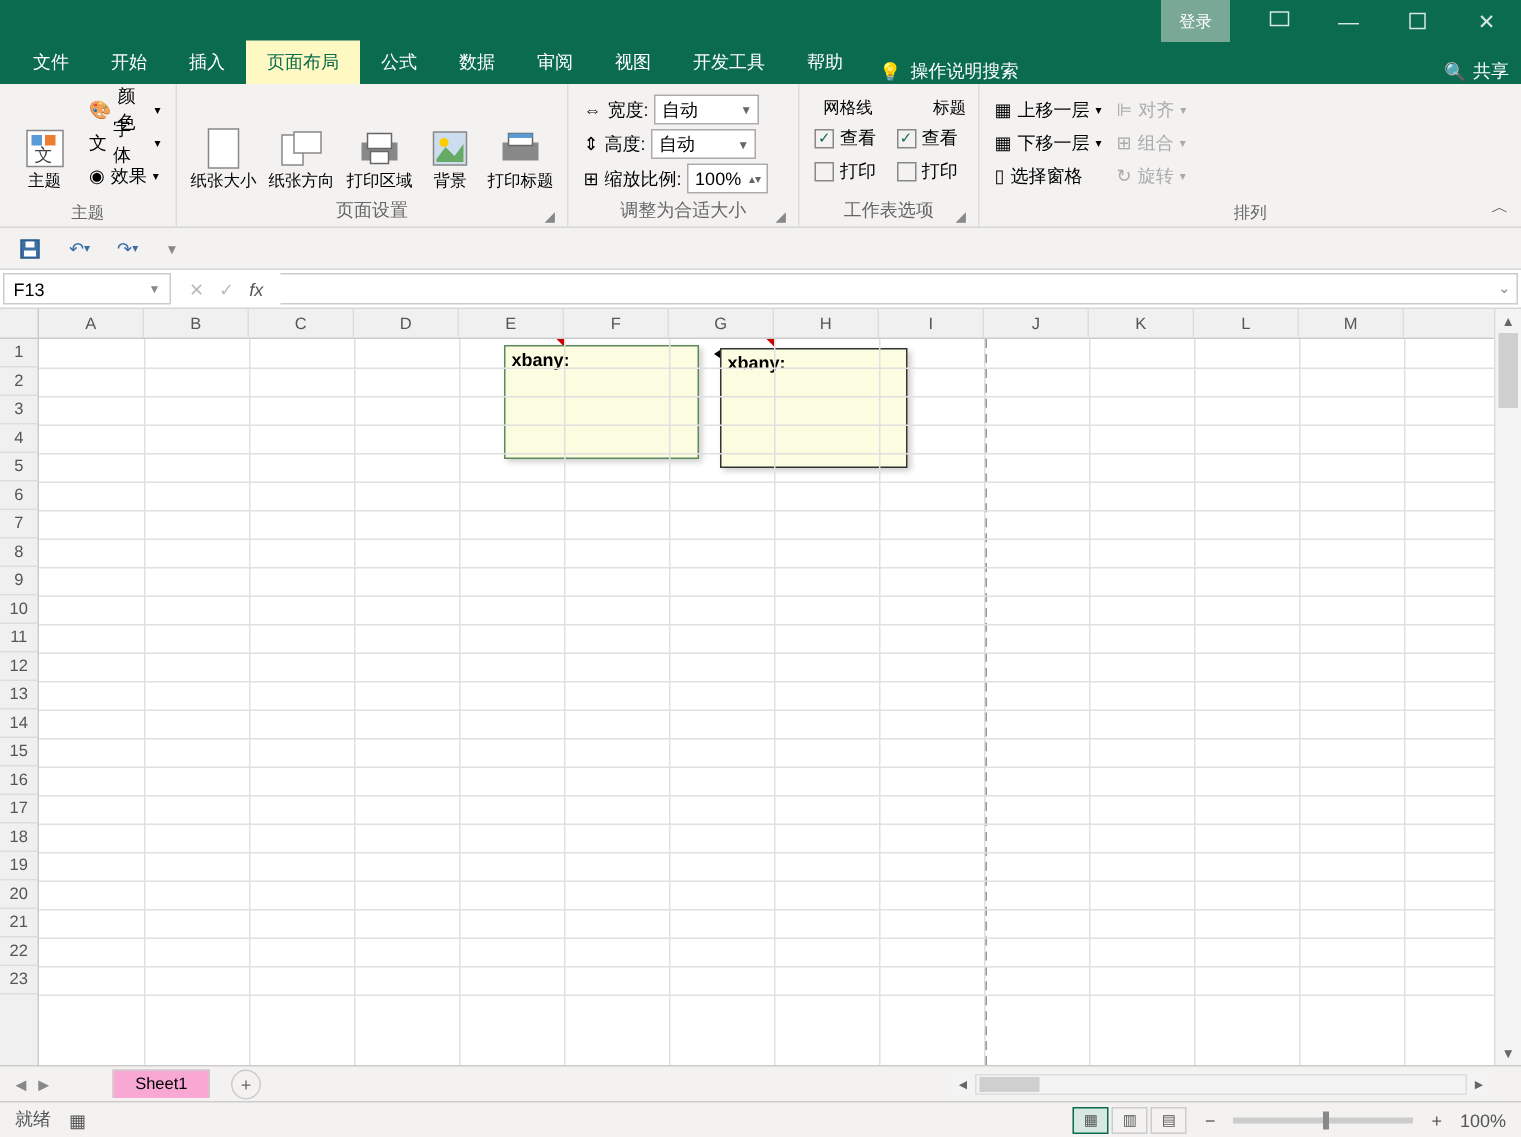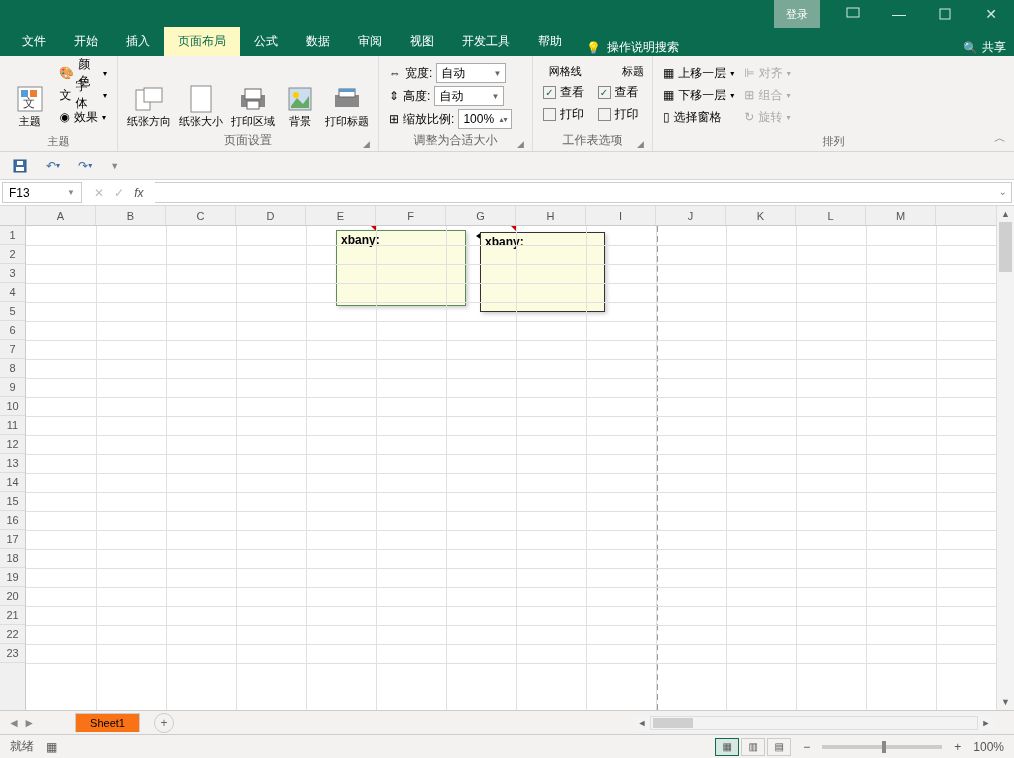--- a/index.html
+++ b/index.html
@@ -24,21 +24,21 @@
 .big-btn .lbl{font-size:11px;text-align:center;line-height:13px}
 .small-row{display:flex;align-items:center;height:22px;gap:4px;padding:0 4px;cursor:pointer}
 .small-stack{display:flex;flex-direction:column}
 .sel-box{border:1px solid #ababab;background:#fff;height:20px;display:flex;align-items:center;padding:0 4px;font-size:11px;min-width:70px;justify-content:space-between}
 .sel-box .arrow{font-size:8px;color:#666}
 .chk{width:13px;height:13px;border:1px solid #888;display:inline-flex;align-items:center;justify-content:center;font-size:10px;color:#0b6b4f}
 .collapse-ribbon{position:absolute;right:8px;bottom:4px;color:#666;font-size:12px}
 .qat{height:28px;background:#f3f2f1;border-bottom:1px solid #d6d6d6;display:flex;align-items:center;padding:0 8px;gap:10px}
 .qat-btn{display:flex;align-items:center;color:#3b3b3b;cursor:pointer;padding:2px 4px}
 .formula-bar{height:26px;display:flex;align-items:stretch;border-bottom:1px solid #d6d6d6;background:#fff}
-.name-box{width:80px;border:1px solid #ccc;margin:2px;display:flex;align-items:center;padding:0 6px;justify-content:space-between}
+.name-box{width:112px;border:1px solid #ccc;margin:2px;display:flex;align-items:center;padding:0 6px;justify-content:space-between}
 .fx-btns{display:flex;align-items:center;gap:10px;padding:0 10px;color:#bbb}
 .fx-input{flex:1;border:1px solid #ccc;margin:2px;border-left:none;position:relative}
 .fx-expand{position:absolute;right:4px;top:3px;color:#888;font-size:10px}
 .grid-area{flex:1;position:relative;overflow:hidden;background:#fff}
 .col-headers{position:absolute;top:0;left:26px;right:18px;height:20px;display:flex;background:#f0f0f0;border-bottom:1px solid #ccc}
 .col-h{width:70px;border-right:1px solid #ddd;text-align:center;line-height:20px;color:#555;font-size:11px}
 .corner{position:absolute;top:0;left:0;width:26px;height:20px;background:#f0f0f0;border-right:1px solid #ccc;border-bottom:1px solid #ccc}
 .row-headers{position:absolute;top:20px;left:0;width:26px;bottom:0;background:#f0f0f0;border-right:1px solid #ccc}
 .row-h{height:19px;border-bottom:1px solid #ddd;text-align:center;line-height:19px;color:#555;font-size:11px}
 .cells{position:absolute;top:20px;left:26px;right:18px;bottom:0}
@@ -47,21 +47,21 @@
 .page-dash{position:absolute;top:0;bottom:0;border-left:2px dashed #999}
 .vscroll{position:absolute;top:0;right:0;width:18px;bottom:0;background:#f3f3f3;border-left:1px solid #ddd}
 .vscroll .thumb{position:absolute;top:16px;left:2px;right:2px;height:50px;background:#cfcfcf}
 .vscroll .arr{position:absolute;left:0;right:0;height:16px;text-align:center;font-size:9px;color:#666;line-height:16px}
 .comment-box{position:absolute;background:#fcfce0;border:1px solid #333;padding:2px 4px;font-family:"SimSun",serif;font-size:11px;font-weight:bold;box-shadow:2px 2px 4px rgba(0,0,0,.2)}
 .comment-box.sel{border:1px solid #5c8a5c}
 .comment-ind{position:absolute;width:0;height:0;border-left:5px solid transparent;border-top:5px solid #c00}
 .comment-arrow{position:absolute;width:0;height:0;border-top:4px solid transparent;border-bottom:4px solid transparent;border-right:6px solid #000}
 .sheet-tabs{height:24px;background:#f3f2f1;border-top:1px solid #ccc;display:flex;align-items:center;padding:0 8px;position:relative}
 .sheet-nav{display:flex;gap:6px;color:#888;padding-right:40px}
-.sheet-tab{background:#f97316;border:1px solid #ccc;border-bottom:none;padding:3px 14px;font-size:11px}
+.sheet-tab{background:#f9a8d4;border:1px solid #ccc;border-bottom:none;padding:3px 14px;font-size:11px}
 .add-sheet{width:20px;height:20px;border:1px solid #ccc;border-radius:50%;margin-left:14px;text-align:center;line-height:18px;color:#666}
 .hscroll{position:absolute;right:20px;width:360px;height:16px;background:#f3f3f3;display:flex;align-items:center}
 .hscroll .track{flex:1;height:14px;border:1px solid #ddd;position:relative}
 .hscroll .thumb{position:absolute;left:2px;top:1px;width:40px;bottom:1px;background:#cfcfcf}
 .hscroll .arr{width:16px;text-align:center;font-size:9px;color:#666}
 .statusbar{height:24px;background:#f3f2f1;border-top:1px solid #ccc;display:flex;align-items:center;padding:0 10px;font-size:11px;color:#555}
 .status-right{margin-left:auto;display:flex;align-items:center;gap:12px}
 .view-btns{display:flex;gap:2px}
 .view-btn{width:24px;height:18px;border:1px solid #ccc;display:flex;align-items:center;justify-content:center;font-size:10px}
 .view-btn.active{background:#d6e8e1;border-color:#0b6b4f}
@@ -144,34 +144,34 @@
           </div>
       </div>
     </div>
     <div class="group-label">主题</div>
   </div>
 
   <div class="ribbon-group">
     <div class="group-body">
       <div class="big-btn">
           <div class="ico">
+            <svg width="24" height="30">
+              <rect x="2" y="2" width="20" height="26" fill="#fff" stroke="#888"></rect>
+            </svg>
+          </div>
+          <div class="lbl">纸张大小</div>
+        </div>
+      <div class="big-btn">
+          <div class="ico">
             <svg width="30" height="26">
               <rect x="2" y="4" width="14" height="20" fill="#fff" stroke="#888"></rect>
               <rect x="10" y="2" width="18" height="14" fill="#fff" stroke="#888"></rect>
             </svg>
           </div>
           <div class="lbl">纸张方向</div>
-        </div>
-      <div class="big-btn">
-          <div class="ico">
-            <svg width="24" height="30">
-              <rect x="2" y="2" width="20" height="26" fill="#fff" stroke="#888"></rect>
-            </svg>
-          </div>
-          <div class="lbl">纸张大小</div>
         </div>
       <div class="big-btn">
           <div class="ico">
             <svg width="28" height="28">
               <rect x="2" y="10" width="24" height="12" fill="#888"></rect>
               <rect x="6" y="4" width="16" height="10" fill="#fff" stroke="#666"></rect>
               <rect x="8" y="16" width="12" height="8" fill="#fff" stroke="#666"></rect>
             </svg>
           </div>
           <div class="lbl">打印区域</div>

